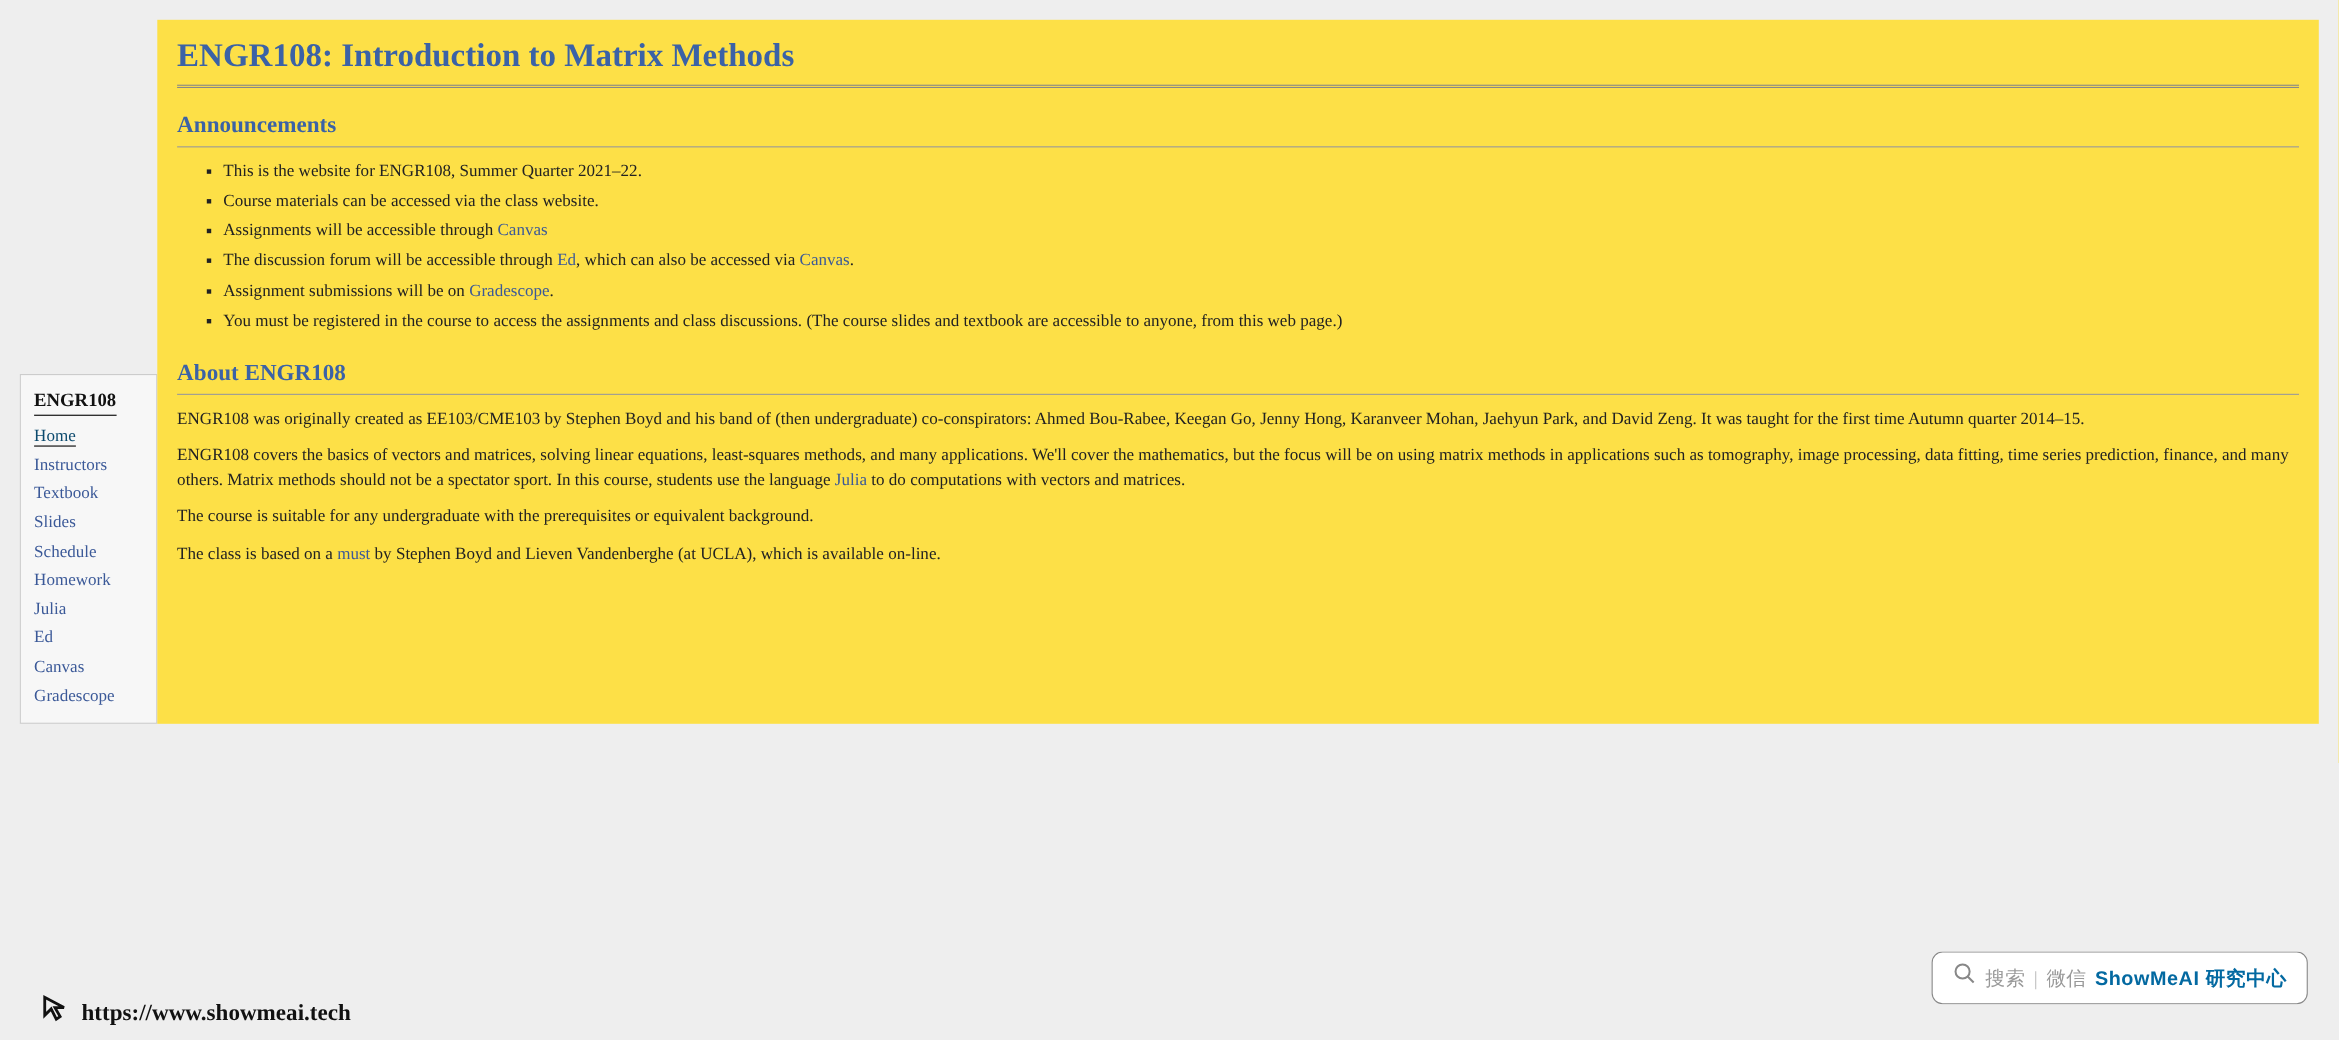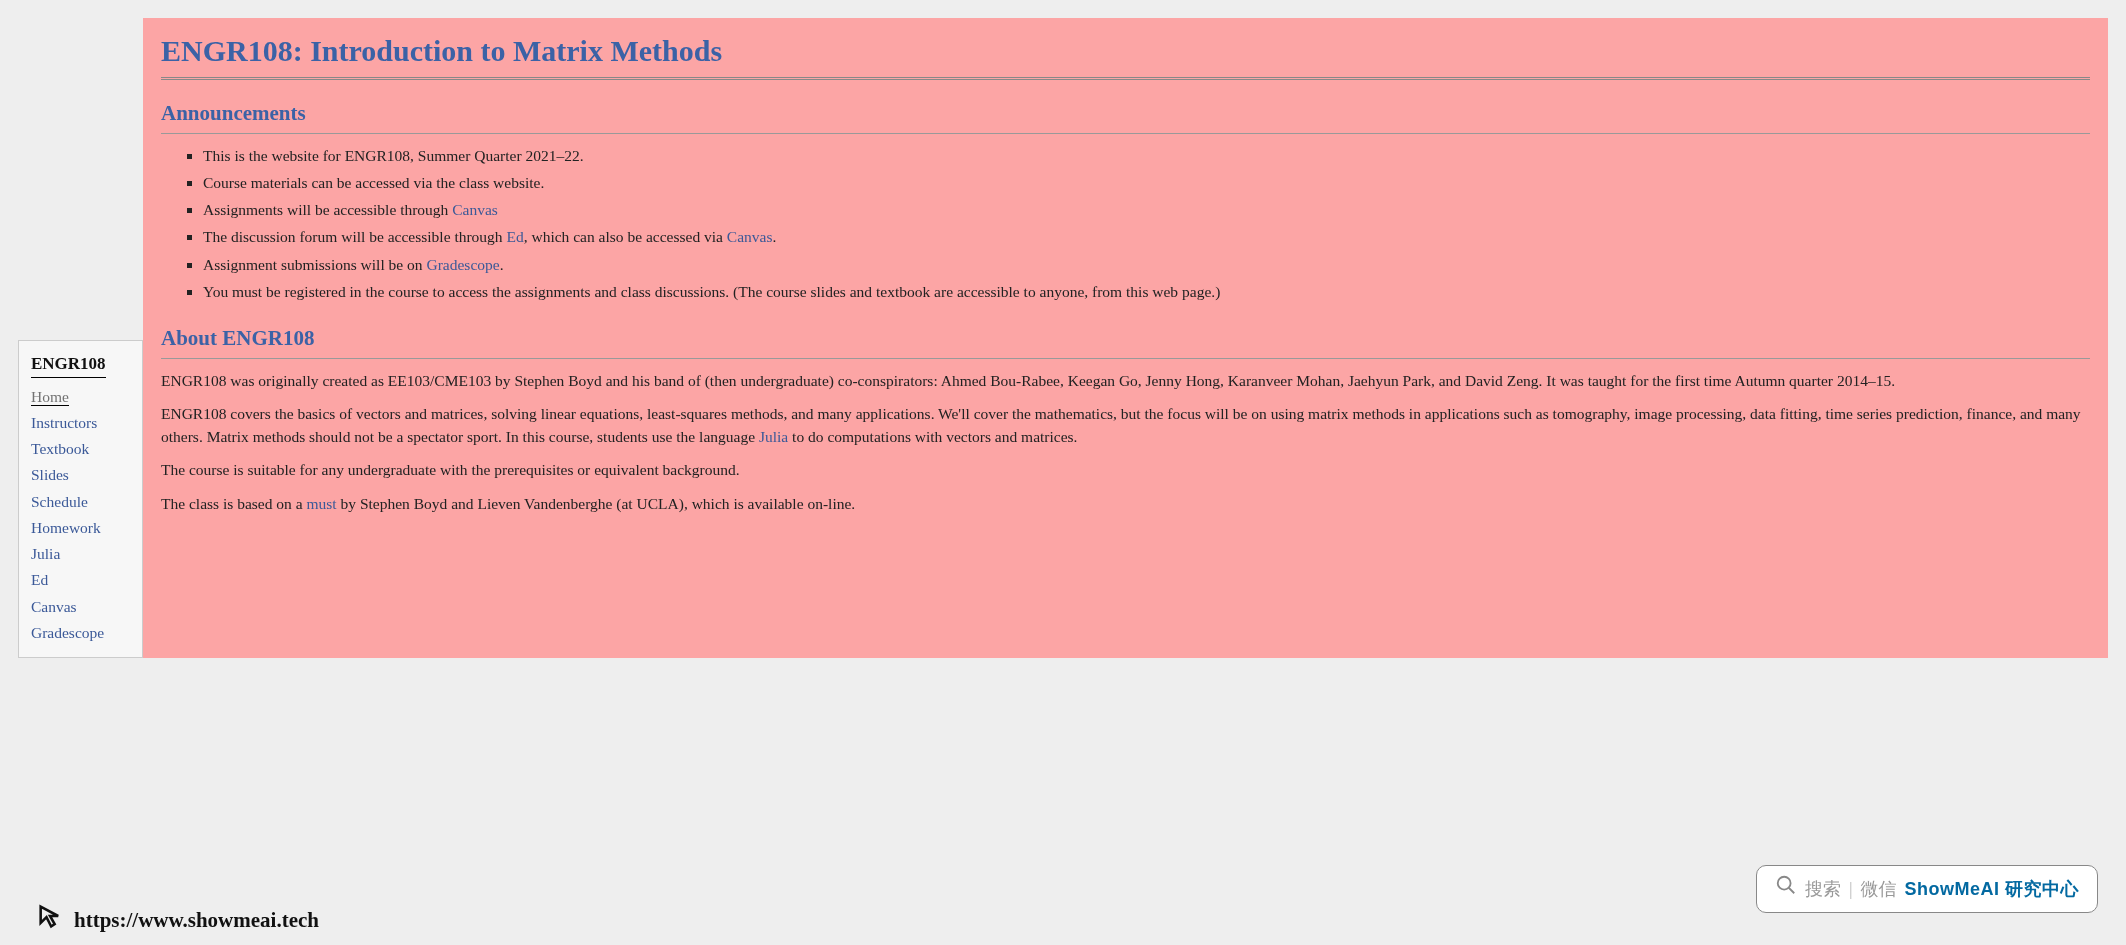--- a/index.html
+++ b/index.html
@@ -32,26 +32,26 @@
       margin-bottom: 4px;
     }
     .sidebar-list { list-style: none; }
     .sidebar-list li { margin: 3px 0; }
     .sidebar-list a {
       color: #3b5998;
       text-decoration: none;
       font-size: 15.5px;
     }
     .sidebar-list a.active {
-      color: #737373;
+      color: #0c4a6e;
       border-bottom: 1.5px solid #000;
     }
     .content {
       flex: 1;
-      background: #fca5a5;
+      background: #fde047;
       padding: 10px 18px 18px 18px;
       min-height: 640px;
     }
     h1.page-title {
       color: #3b62a6;
       font-weight: bold;
       font-size: 30px;
       margin-bottom: 6px;
       border-bottom: 3px double #888;
       padding-bottom: 4px;

